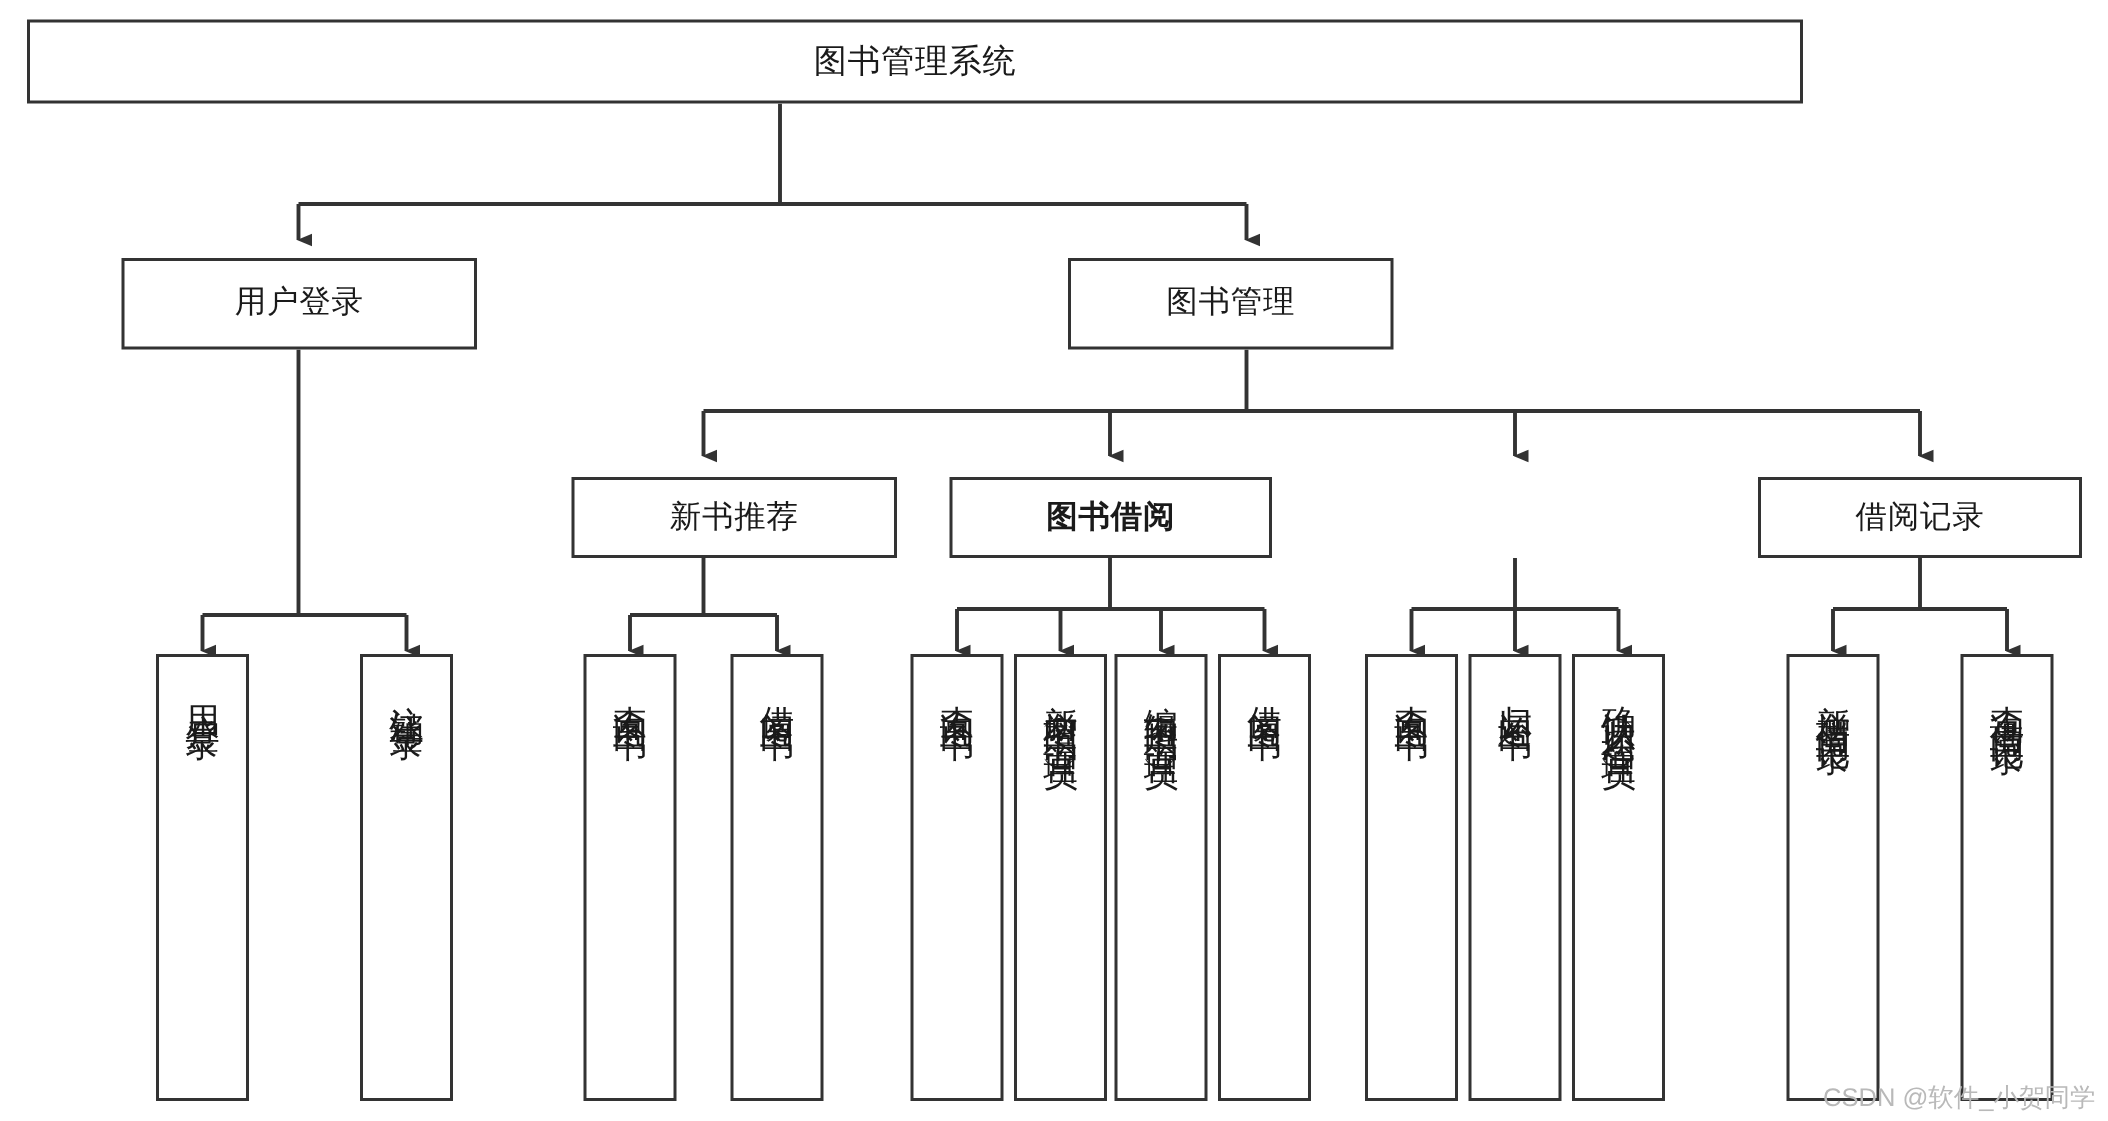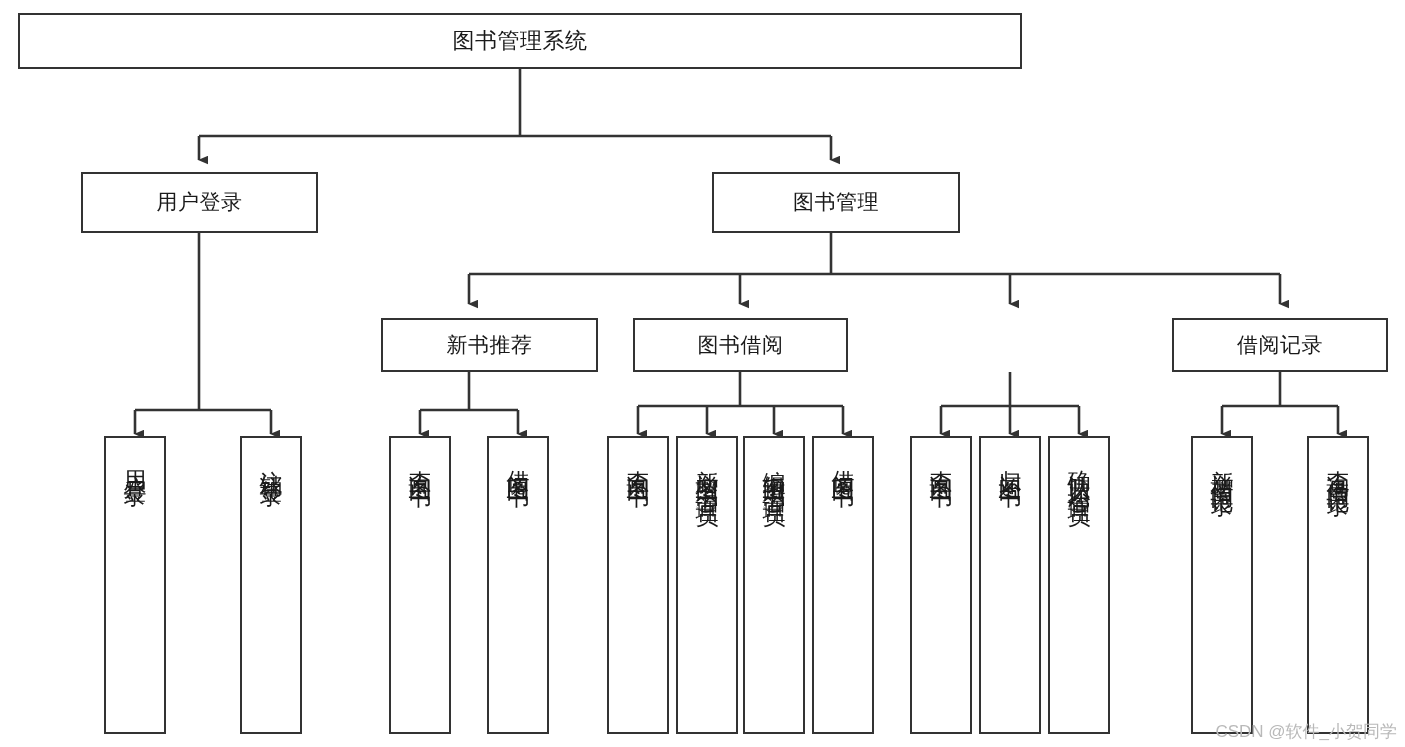--- a/index.html
+++ b/index.html
@@ -123,35 +123,35 @@
       <path d="M1010,406 L1010,434" marker-end="url(#arrow)"></path>
       <path d="M1079,406 L1079,434" marker-end="url(#arrow)"></path>
 
       <path d="M1280,372 L1280,406"></path>
       <path d="M1222,406 L1338,406"></path>
       <path d="M1222,406 L1222,434" marker-end="url(#arrow)"></path>
       <path d="M1338,406 L1338,434" marker-end="url(#arrow)"></path>
     </g>
   </svg>
 
-  <div class="node horiz root" style="left:18px; top:13px; width:1004px; height:56px;">
+  <div class="node horiz root" style="left:18px; top:13px; width:1184px; height:56px;">
     <span class="node-label">图书管理系统</span>
   </div>
 
   <div class="node horiz" style="left:81px; top:172px; width:237px; height:61px;">
     <span class="node-label">用户登录</span>
   </div>
-  <div class="node horiz" style="left:712px; top:172px; width:248px; height:61px;">
+  <div class="node horiz" style="left:712px; top:172px; width:217px; height:61px;">
     <span class="node-label">图书管理</span>
   </div>
 
   <div class="node horiz" style="left:361px; top:318px; width:217px; height:54px;margin-left:20px;">
     <span class="node-label">新书推荐</span>
   </div>
-  <div class="node horiz" style="left:633px; top:318px; width:215px; height:54px;">
+  <div class="node horiz" style="left:633px; top:318px; width:215px; height:54px;font-weight:bold;">
     <span class="node-label">图书借阅</span>
   </div>
   <div class="node horiz" style="left:1172px; top:318px; width:216px; height:54px;">
     <span class="node-label">借阅记录</span>
   </div>
 
   <div class="node leaf" style="left:104px; top:436px; width:62px; height:298px;">
     <span class="node-label">用户登录</span>
   </div>
   <div class="node leaf" style="left:240px; top:436px; width:62px; height:298px;">

